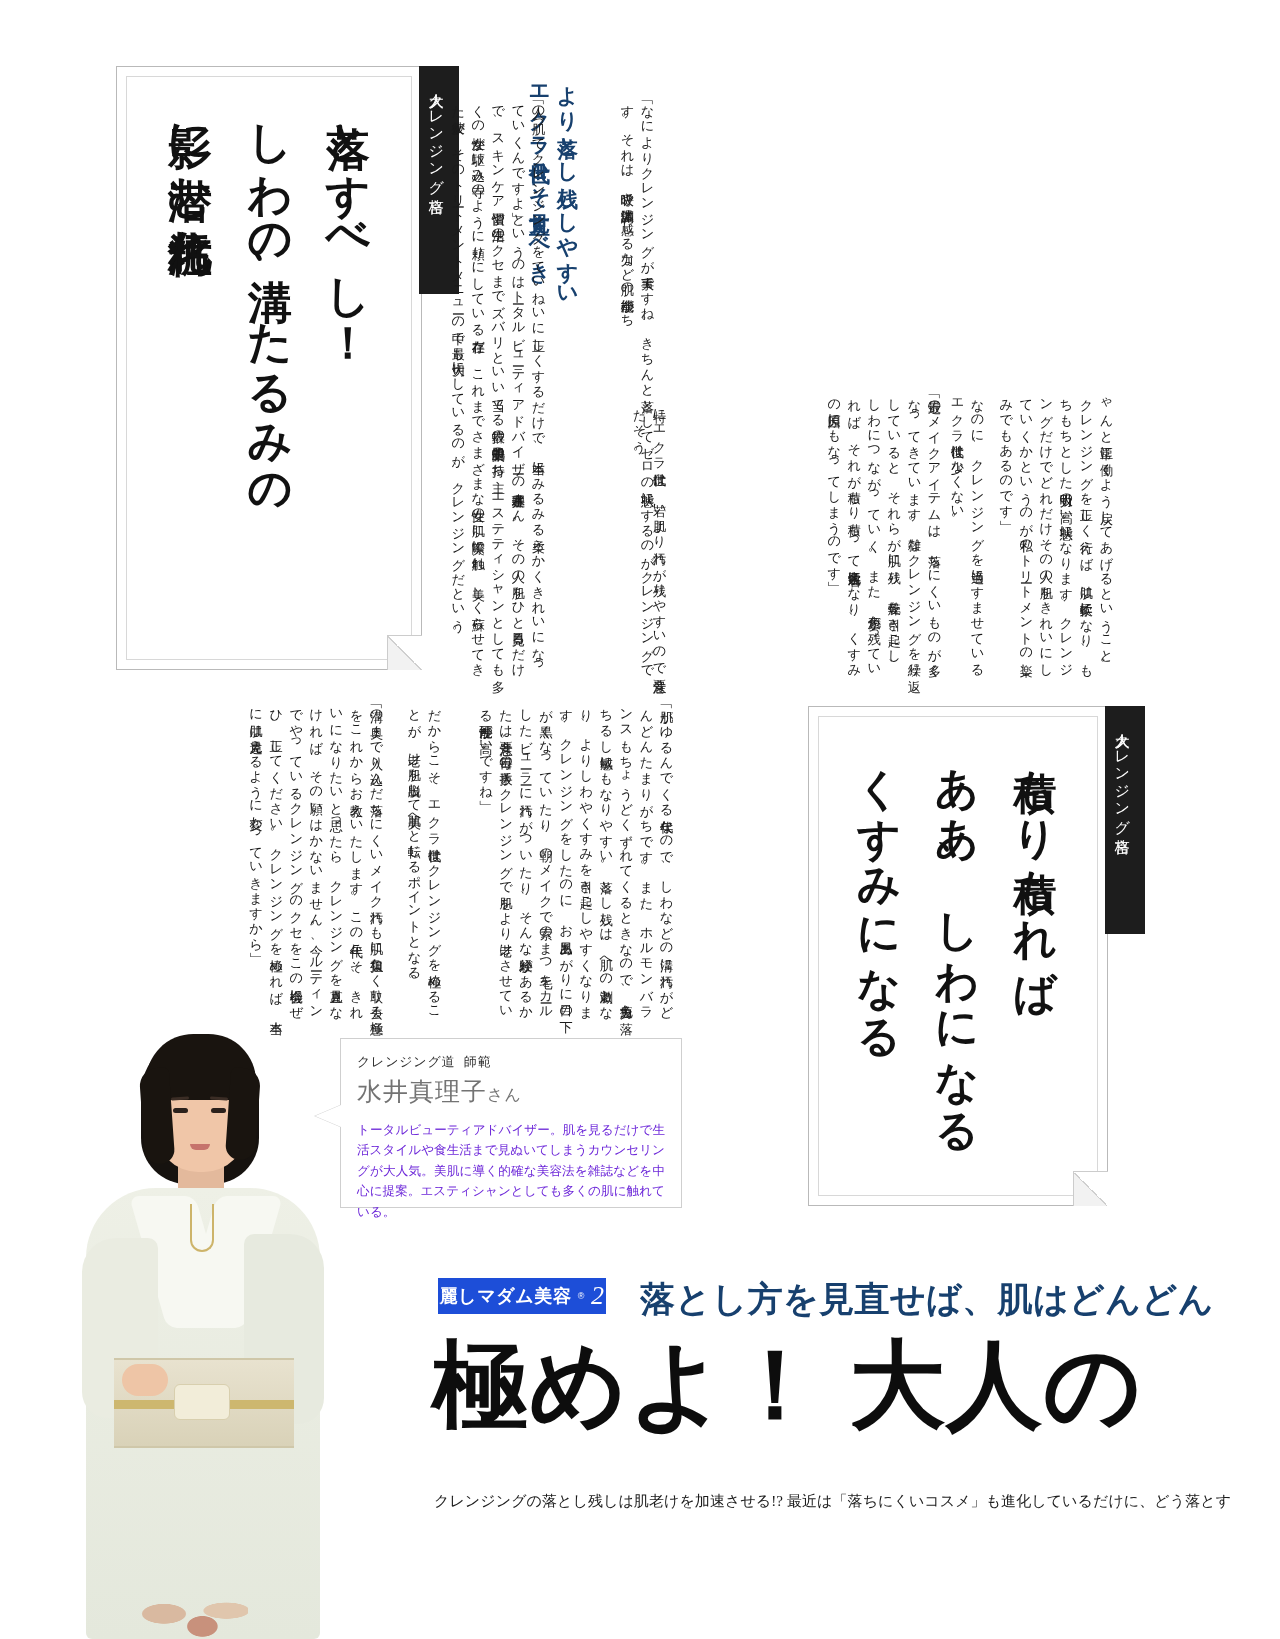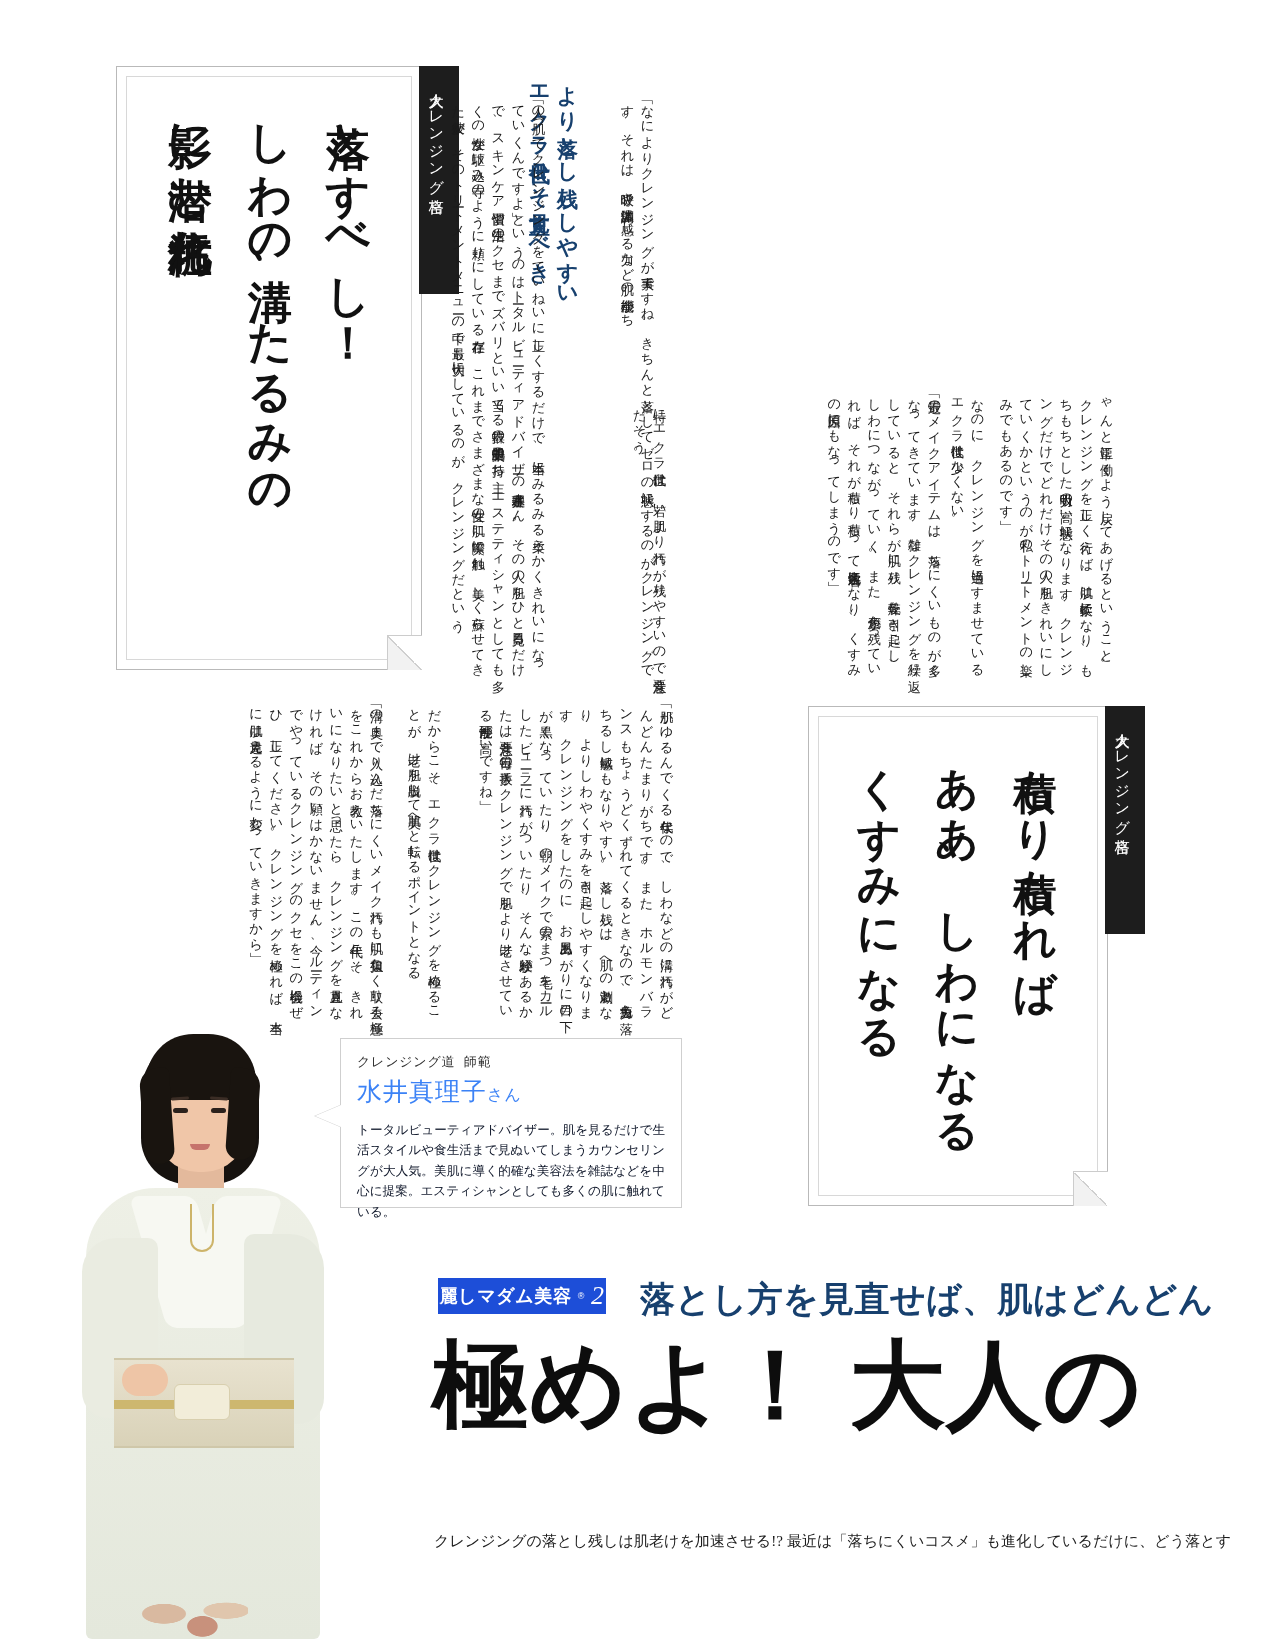--- a/index.html
+++ b/index.html
@@ -100,30 +100,30 @@
   }
   .profile-role {
     font-size: 13px;
     color: #333333;
     letter-spacing: 0.06em;
     margin-bottom: 4px;
     font-family: Liberation Mono, monospace;
   }
   .profile-name {
     font-size: 25px;
-    color: #3b82f6;
+    color: #737373;
     letter-spacing: 0.04em;
     margin-bottom: 12px;
     font-family: "Liberation Sans", sans-serif;
   }
   .profile-name .suffix { font-size: 16px; }
   .profile-desc {
     font-size: 12.6px;
     line-height: 1.62;
-    color: #0f172a;
+    color: #6d28d9;
     text-align: justify;
     font-family: "Liberation Sans", sans-serif;
   }
   .profile-pointer {
     position: absolute;
     left: -26px;
     top: 66px;
     width: 0;
     height: 0;
     border-top: 11px solid transparent;
@@ -169,21 +169,20 @@
     letter-spacing: 0.01em;
     white-space: nowrap;
     line-height: 1;
   }
   .subcopy {
     position: absolute;
     font-size: 15px;
     color: #1b1b1b;
     letter-spacing: 0.005em;
     white-space: nowrap;
-    margin-top: 40px;
   }
 
   
   .model {
     position: absolute;
     left: 78px;
     top: 1028px;
     width: 250px;
     height: 611px;
   }

